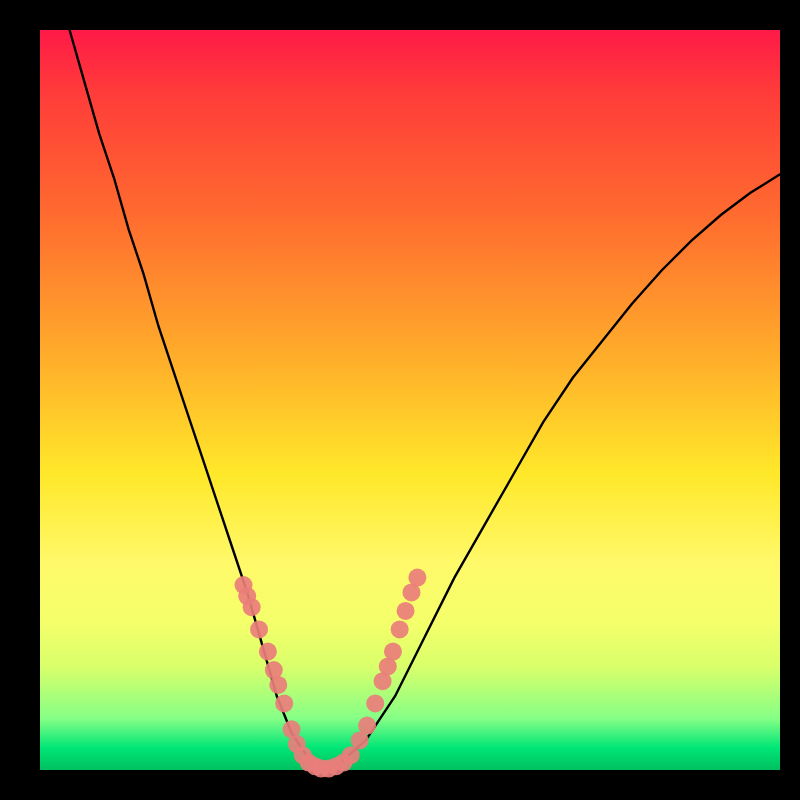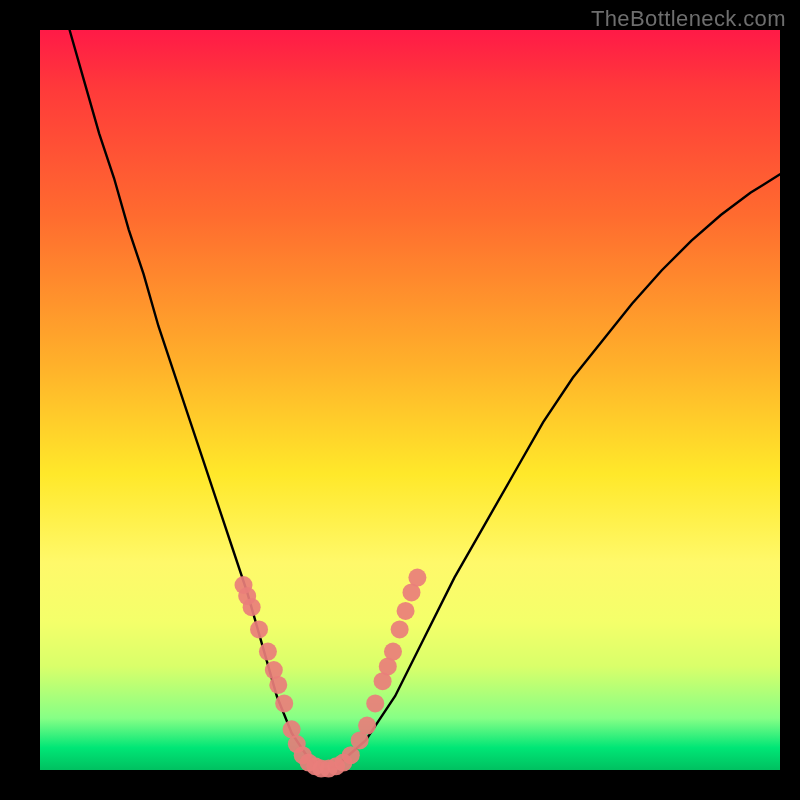--- a/index.html
+++ b/index.html
@@ -52,21 +52,20 @@
     top: 0;
     width: 740px;
     height: 740px;
     overflow: visible;
   }
 </style>
 </head>
 <body>
 
 <div class="frame">
-  <div class="watermark">TheBottleneck.com</div>
   <div class="plot-area">
     <svg class="curve" viewBox="0 0 740 740">
       <path id="curve-path" fill="none" stroke="#000000" stroke-width="2.4" stroke-linecap="round" d="M29.60 0.00 L44.40 51.80 L59.20 103.60 L74.00 148.00 L88.80 199.80 L103.60 244.20 L118.40 296.00 L133.20 340.40 L148.00 384.80 L162.80 429.20 L177.60 473.60 L192.40 518.00 L207.20 562.40 L222.00 614.20 L236.80 666.00 L251.60 703.00 L266.40 725.20 L281.20 740.00 L296.00 736.30 L325.60 710.40 L355.20 666.00 L384.80 606.80 L414.40 547.60 L444.00 495.80 L473.60 444.00 L503.20 392.20 L532.80 347.80 L562.40 310.80 L592.00 273.80 L621.60 240.50 L651.20 210.90 L680.80 185.00 L710.40 162.80 L740.00 144.30"></path>
       <g id="points-group">
           <circle cx="203.50" cy="555.00" r="9" fill="#e97e7b" fill-opacity="0.92"></circle>
           <circle cx="207.20" cy="566.10" r="9" fill="#e97e7b" fill-opacity="0.92"></circle>
           <circle cx="211.64" cy="577.20" r="9" fill="#e97e7b" fill-opacity="0.92"></circle>
           <circle cx="219.04" cy="599.40" r="9" fill="#e97e7b" fill-opacity="0.92"></circle>
           <circle cx="227.92" cy="621.60" r="9" fill="#e97e7b" fill-opacity="0.92"></circle>
           <circle cx="233.84" cy="640.10" r="9" fill="#e97e7b" fill-opacity="0.92"></circle>

